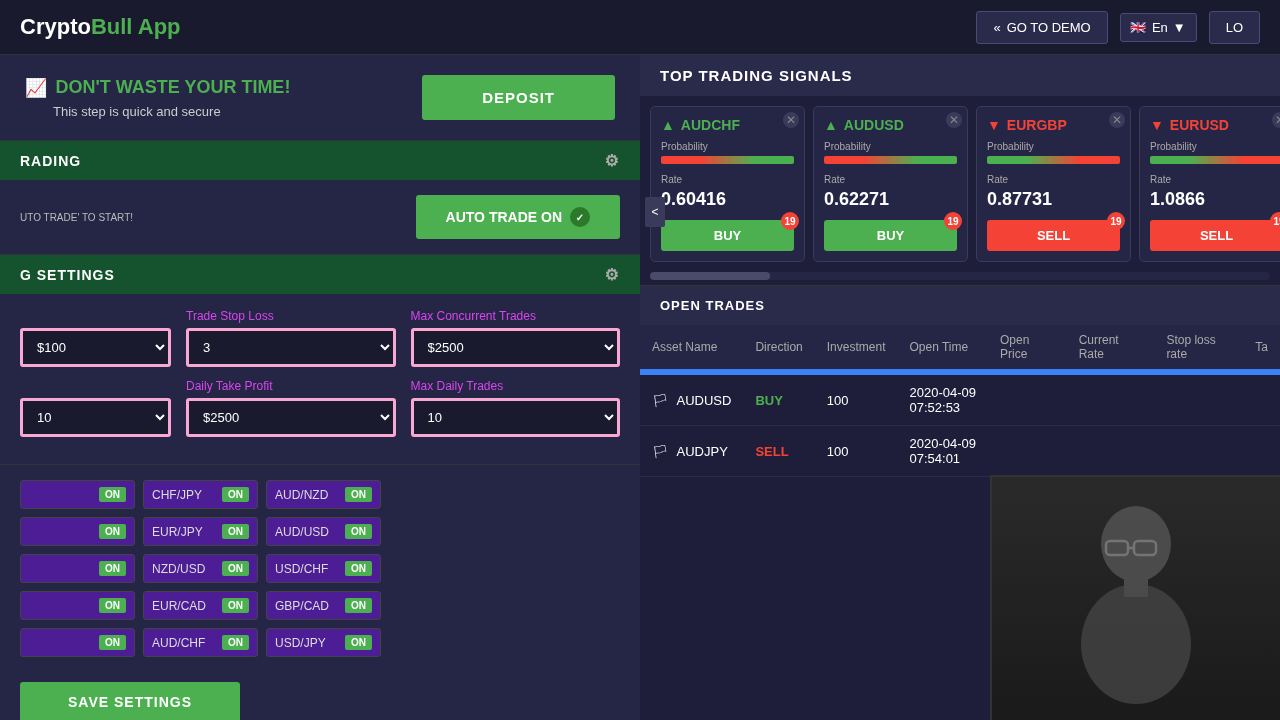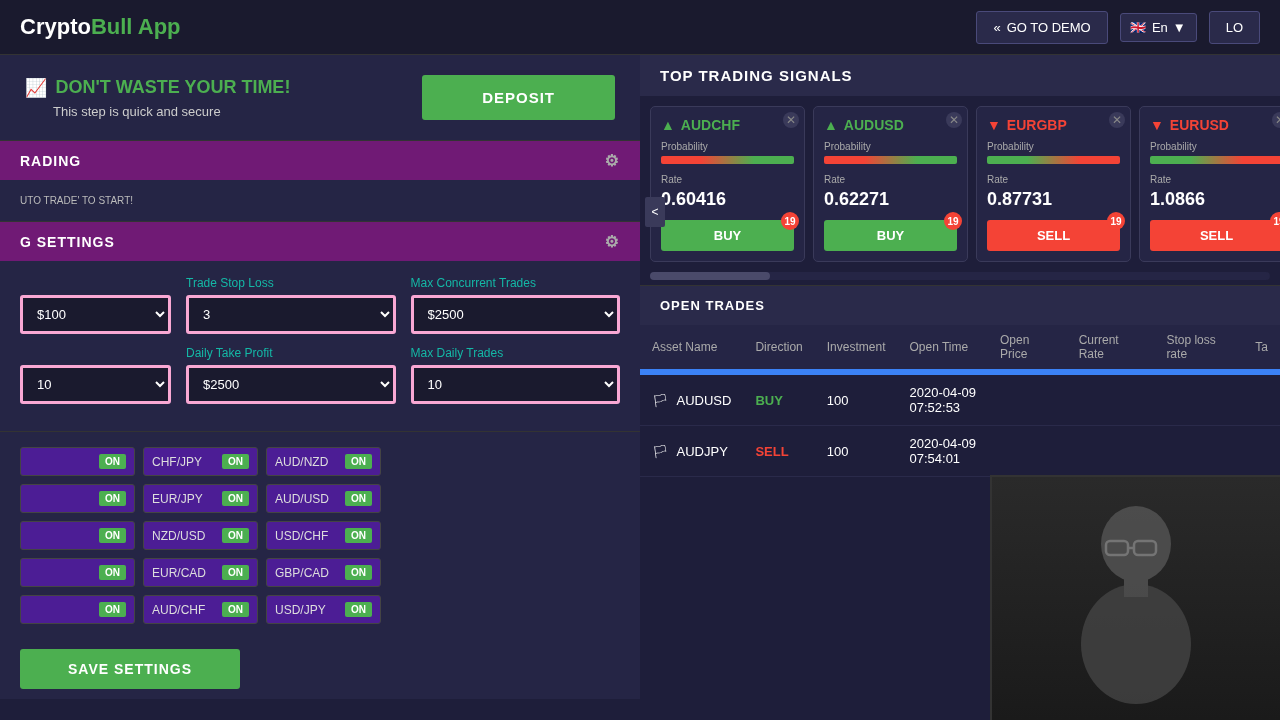--- a/index.html
+++ b/index.html
@@ -100,21 +100,21 @@
       padding: 14px 60px;
       font-size: 15px;
       font-weight: bold;
       cursor: pointer;
       border-radius: 3px;
       letter-spacing: 1px;
     }
 
     
     .section-header {
-      background: #701a75;
+      background: #14532d;
       padding: 10px 20px;
       display: flex;
       align-items: center;
       justify-content: space-between;
       font-size: 14px;
       font-weight: bold;
       color: #fff;
       letter-spacing: 1px;
     }
     .section-header .gear-icon {
@@ -171,21 +171,21 @@
       gap: 15px;
       margin-bottom: 12px;
       align-items: flex-end;
     }
     .settings-field {
       display: flex;
       flex-direction: column;
       gap: 5px;
     }
     .settings-field label {
-      color: #14b8a6;
+      color: #d946ef;
       font-size: 12px;
     }
     .settings-field select {
       background: #1a1a2e;
       border: 3px solid #f9a8d4;
       color: #fff;
       padding: 8px 10px;
       border-radius: 3px;
       cursor: pointer;
       font-size: 13px;
@@ -512,20 +512,26 @@
       <button class="deposit-btn">DEPOSIT</button>
     </div>
 
     <div class="section-header">
       <span>RADING</span>
       <span class="gear-icon">⚙</span>
     </div>
 
     <div class="auto-trade-section">
       <span class="auto-trade-label">UTO TRADE' TO START!</span>
+      <button class="auto-trade-btn">
+        <span>AUTO TRADE ON</span>
+        <div class="toggle-indicator">
+          <span>✓</span>
+        </div>
+      </button>
     </div>
 
     <div class="section-header">
       <span>G SETTINGS</span>
       <span class="gear-icon">⚙</span>
     </div>
 
     <div class="trading-settings">
       <div class="settings-row">
         <div class="settings-field field-narrow">

